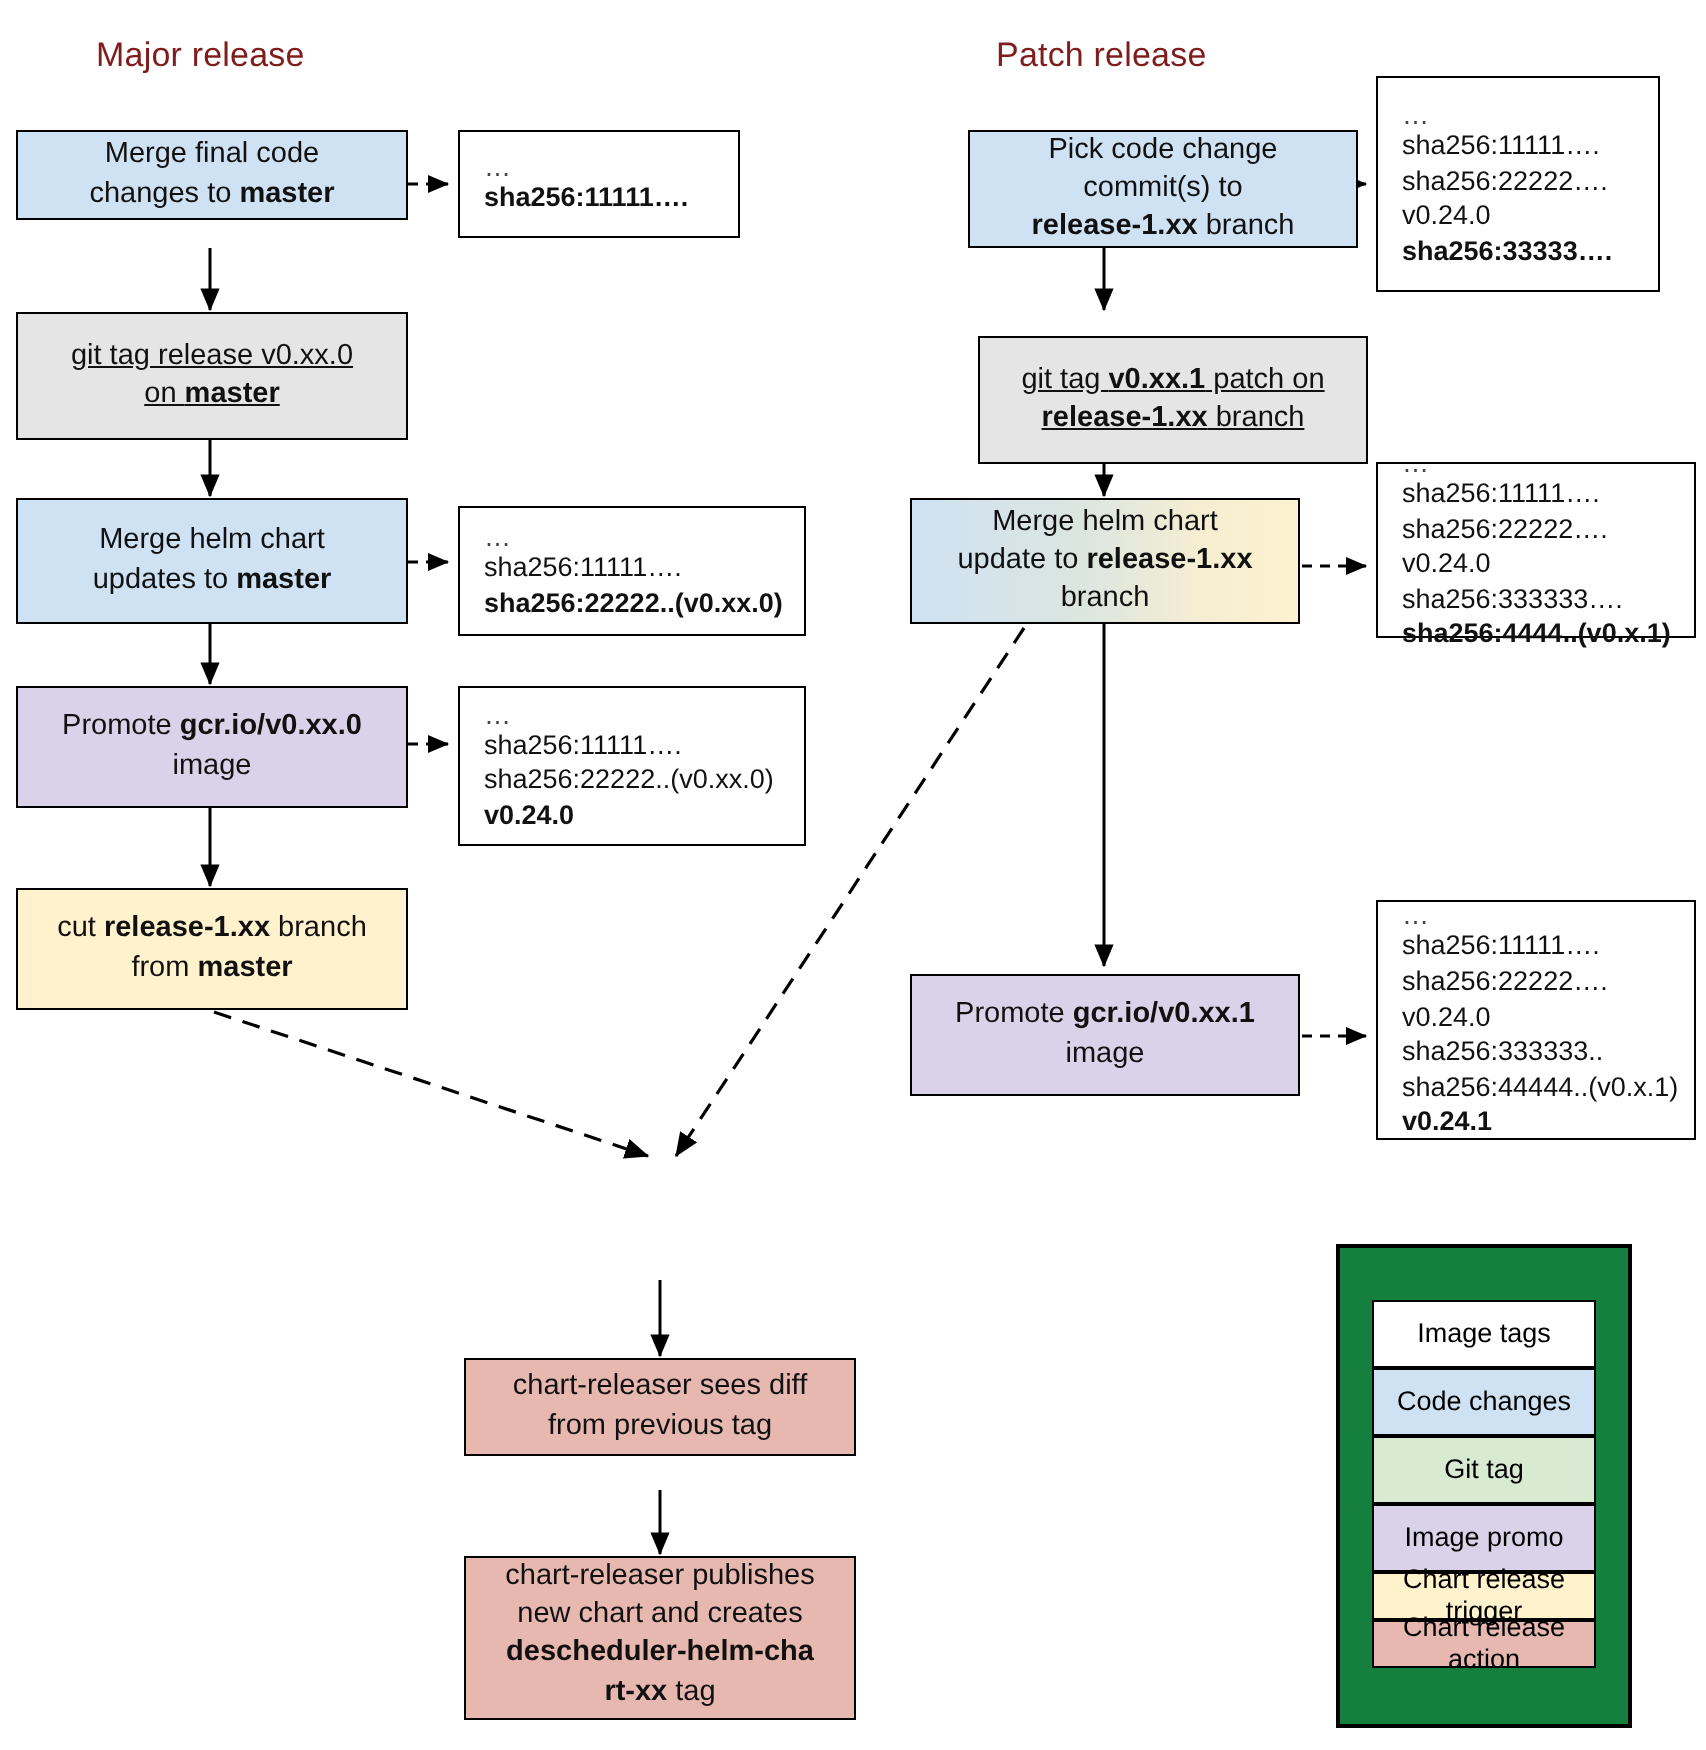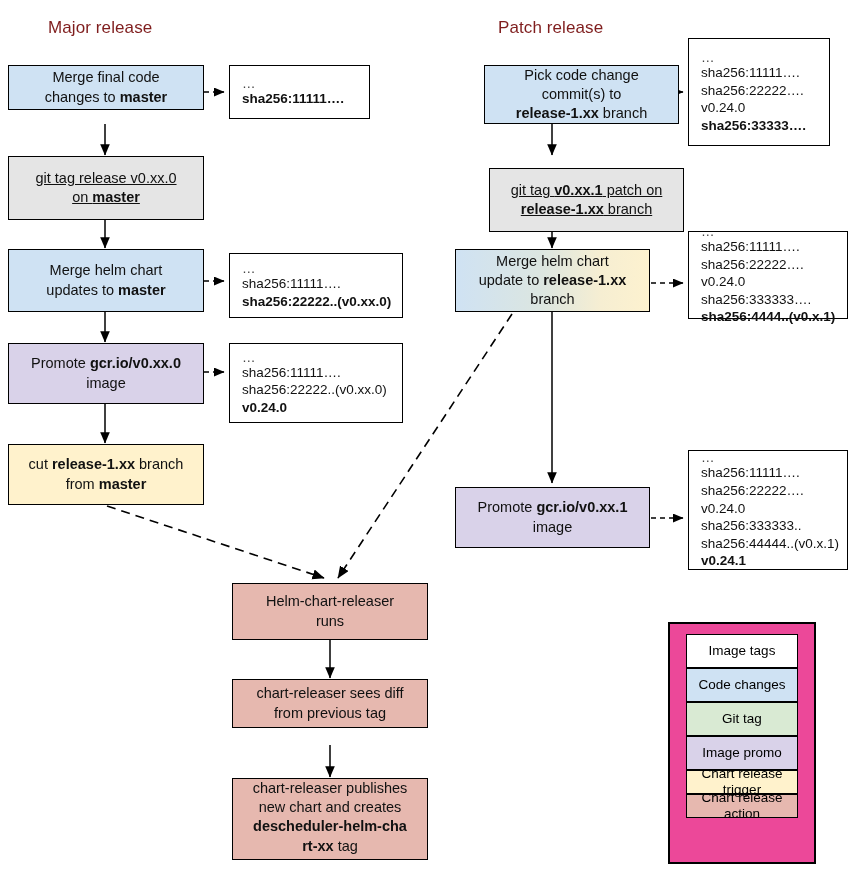--- a/index.html
+++ b/index.html
@@ -69,22 +69,22 @@
   .tagbox .line.dots { letter-spacing: 1.5px; color: #444; line-height: 0.9; }
   
   #legend {
     position: absolute;
     left: 668px;
     top: 622px;
     width: 148px;
     height: 242px;
     box-sizing: border-box;
     border: 2.6px solid #000000;
-    background: #ec4899;
-    padding: 10px 16px;
+    background: #15803d;
+    padding: 26px 16px;
   }
   .legend-item {
     box-sizing: border-box;
     border: 1.3px solid #000000;
     font-size: 13.5px;
     line-height: 1.22;
     text-align: center;
     padding: 4px 2px;
     display: flex;
     align-items: center;
@@ -176,23 +176,20 @@
   </div>
 
   <div class="node bluetoyellow" style="left:455px; top:249px; width:195px; height:63px;">
     <span class="inner">Merge helm chart<br>update to <b>release-1.xx</b><br>branch</span>
   </div>
 
   <div class="node purple" style="left:455px; top:487px; width:195px; height:61px;justify-content:center;">
     <span class="inner">Promote <b>gcr.io/v0.xx.1</b><br>image</span>
   </div>
 
-  <div class="node pink" style="left:232px; top:583px; width:196px; height:57px;">
-    <span class="inner">Helm-chart-releaser<br>runs</span>
-  </div>
 
   <div class="node pink" style="left:232px; top:679px; width:196px; height:49px;">
     <span class="inner">chart-releaser sees diff<br>from previous tag</span>
   </div>
 
   <div class="node pink" style="left:232px; top:778px; width:196px; height:82px;align-items:flex-end;">
     <span class="inner">chart-releaser publishes<br>new chart and creates<br><b>descheduler-helm-cha</b><br><b>rt-xx</b> tag</span>
   </div>
 
   <div class="tagbox" style="left:229px; top:65px; width:141px; height:54px;">

